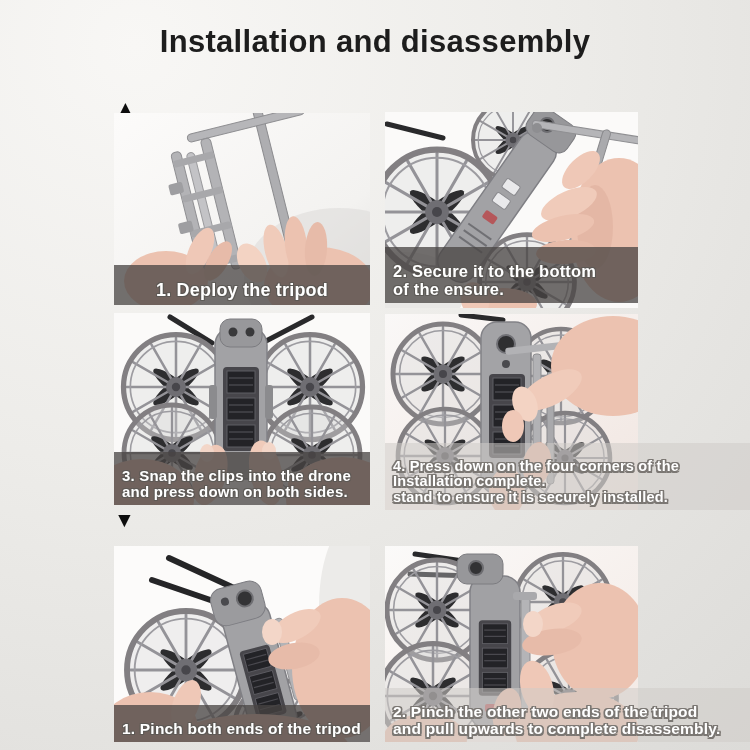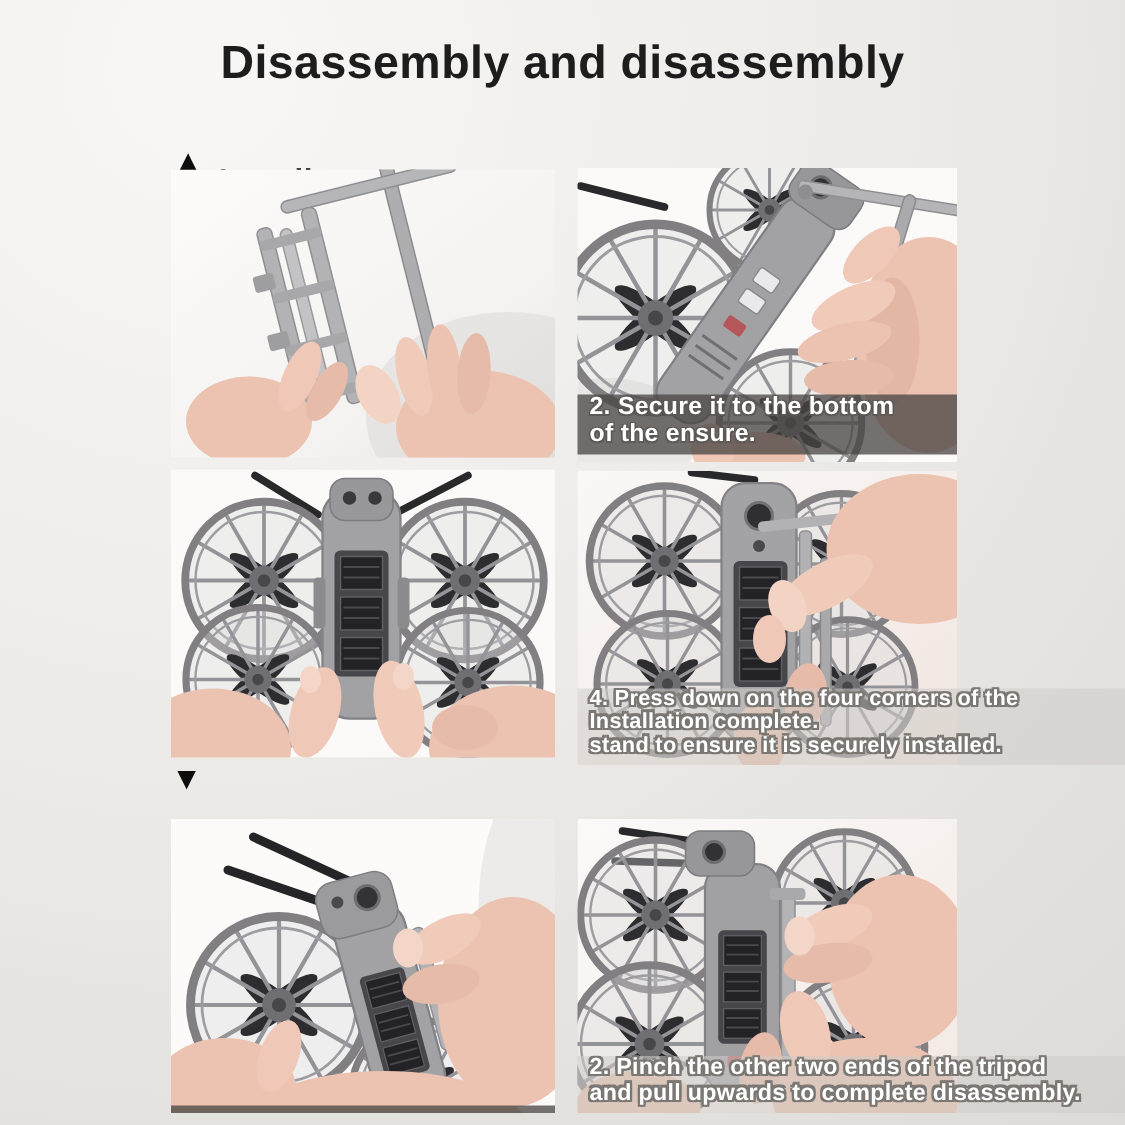--- a/index.html
+++ b/index.html
@@ -29,21 +29,21 @@
   figure.photo svg{display:block;}
   #p1{left:114px;top:113px;width:256px;height:192px;}
   #p2{left:385px;top:112px;width:253px;height:196px;}
   #p3{left:114px;top:313px;width:256px;height:192px;}
   #p4{left:385px;top:314px;width:253px;height:196px;}
   #p5{left:114px;top:546px;width:256px;height:196px;}
   #p6{left:385px;top:546px;width:253px;height:196px;text-decoration:underline;}
 
   .cap{
     position:absolute;left:0;right:0;bottom:0;z-index:5;
-    padding:0 8px 5px;
+    padding:16px 8px 5px;
     font-weight:700;color:#fff;line-height:1.06;letter-spacing:.2px;
   }
   .cap .cl{white-space:nowrap;}
   .cap.dark{
     background:rgba(72,69,67,0.76);
   }
   .cap.dark .cl{
     text-shadow:-1px -1px 0 rgba(90,87,84,.8),1px -1px 0 rgba(90,87,84,.8),
                 -1px 1px 0 rgba(90,87,84,.8),1px 1px 0 rgba(90,87,84,.8);
   }
@@ -107,21 +107,21 @@
           <line x1="-12" y1="3" x2="12" y2="3"></line>
         <line x1="-12" y1="23" x2="12" y2="23"></line>
           <line x1="-12" y1="30" x2="12" y2="30"></line>
       </g>
     </g>
   </defs>
 </svg>
 
 <div class="page">
 
-  <h1 class="title">Disassembly and disassembly</h1>
+  <h1 class="title">Installation and disassembly</h1>
 
   <div class="section-heading" id="head-install">
     <span class="tri">▲</span>
     <span class="lbl">Install</span>
   </div>
 
   <figure class="photo" id="p1">
     <svg viewBox="0 0 256 192" width="256" height="192">
       <defs>
         <linearGradient id="bg1" x1="0" y1="0" x2="1" y2="1">
@@ -149,20 +149,23 @@
         <ellipse cx="52" cy="168" rx="42" ry="30" fill="#ecc2b0"></ellipse>
         <ellipse cx="86" cy="138" rx="11" ry="25" transform="rotate(24 86 138)" fill="#efc8b7"></ellipse>
         <ellipse cx="104" cy="148" rx="10" ry="22" transform="rotate(30 104 148)" fill="#e7bba9"></ellipse>
         <ellipse cx="205" cy="172" rx="55" ry="38" fill="#ecc2b0"></ellipse>
         <ellipse cx="162" cy="138" rx="11" ry="27" transform="rotate(-14 162 138)" fill="#f0cbba"></ellipse>
         <ellipse cx="182" cy="132" rx="11" ry="29" transform="rotate(-6 182 132)" fill="#ecc2b0"></ellipse>
         <ellipse cx="202" cy="136" rx="11" ry="27" transform="rotate(4 202 136)" fill="#e7bba9"></ellipse>
         <ellipse cx="138" cy="150" rx="13" ry="21" transform="rotate(-28 138 150)" fill="#f3d3c3"></ellipse>
       </g>
     </svg>
+    <figcaption class="cap dark" id="cap1">
+      <div class="cl">1. Deploy the tripod</div>
+    </figcaption>
   </figure>
 
   <figure class="photo" id="p2">
     <svg viewBox="0 0 253 196" width="253" height="196">
       <rect width="253" height="196" fill="#fbfaf9"></rect>
       <ellipse cx="20" cy="180" rx="60" ry="40" fill="#e9e8e6"></ellipse>
       <g>
         <use href="#guard" transform="translate(52,100) scale(1.25)"></use>
         <use href="#guard" transform="translate(128,28) scale(0.8)"></use>
         <use href="#guard" transform="translate(142,170) scale(0.95)"></use>
@@ -220,20 +223,24 @@
       <g>
         <ellipse cx="28" cy="186" rx="52" ry="40" fill="#ecc2b0"></ellipse>
         <ellipse cx="96" cy="162" rx="16" ry="31" transform="rotate(16 96 162)" fill="#efc8b7"></ellipse>
         <ellipse cx="93" cy="140" rx="7" ry="9" fill="#f3d6c8"></ellipse>
         <ellipse cx="228" cy="186" rx="56" ry="42" fill="#ecc2b0"></ellipse>
         <ellipse cx="152" cy="160" rx="16" ry="33" transform="rotate(-12 152 160)" fill="#f0cbba"></ellipse>
         <ellipse cx="155" cy="138" rx="7" ry="9" fill="#f3d6c8"></ellipse>
         <ellipse cx="196" cy="172" rx="22" ry="15" fill="#e7bba9"></ellipse>
       </g>
     </svg>
+    <figcaption class="cap dark" id="cap3">
+      <div class="cl">3. Snap the clips into the drone</div>
+      <div class="cl">and press down on both sides.</div>
+    </figcaption>
   </figure>
 
   <figure class="photo" id="p4">
     <svg viewBox="0 0 253 196" width="253" height="196">
       <defs>
         <linearGradient id="bg4" x1="0" y1="0" x2="1" y2="1">
           <stop offset="0" stop-color="#faf8f7"></stop>
             <stop offset="1" stop-color="#f1e6e1"></stop>
         </linearGradient>
       </defs>
@@ -294,20 +301,21 @@
         <ellipse cx="228" cy="122" rx="50" ry="70" fill="#ecc2b0"></ellipse>
         <ellipse cx="182" cy="80" rx="27" ry="13" transform="rotate(-28 182 80)" fill="#f0cbba"></ellipse>
         <ellipse cx="180" cy="110" rx="26" ry="13" transform="rotate(-10 180 110)" fill="#e7bba9"></ellipse>
         <ellipse cx="158" cy="86" rx="10" ry="13" fill="#f3d6c8"></ellipse>
         <ellipse cx="36" cy="182" rx="48" ry="36" fill="#ecc2b0"></ellipse>
         <ellipse cx="72" cy="158" rx="13" ry="25" transform="rotate(20 72 158)" fill="#efc8b7"></ellipse>
         <ellipse cx="142" cy="206" rx="95" ry="38" fill="#ecc2b0"></ellipse>
       </g>
     </svg>
     <figcaption class="cap dark" id="cap5">
+      <div class="cl">1. Pinch both ends of the tripod</div>
     </figcaption>
   </figure>
 
   <figure class="photo" id="p6">
     <svg viewBox="0 0 253 196" width="253" height="196">
       <defs>
         <linearGradient id="bg6" x1="0" y1="0" x2="1" y2="1">
           <stop offset="0" stop-color="#fbfaf9"></stop>
             <stop offset="1" stop-color="#f3e9e4"></stop>
         </linearGradient>

